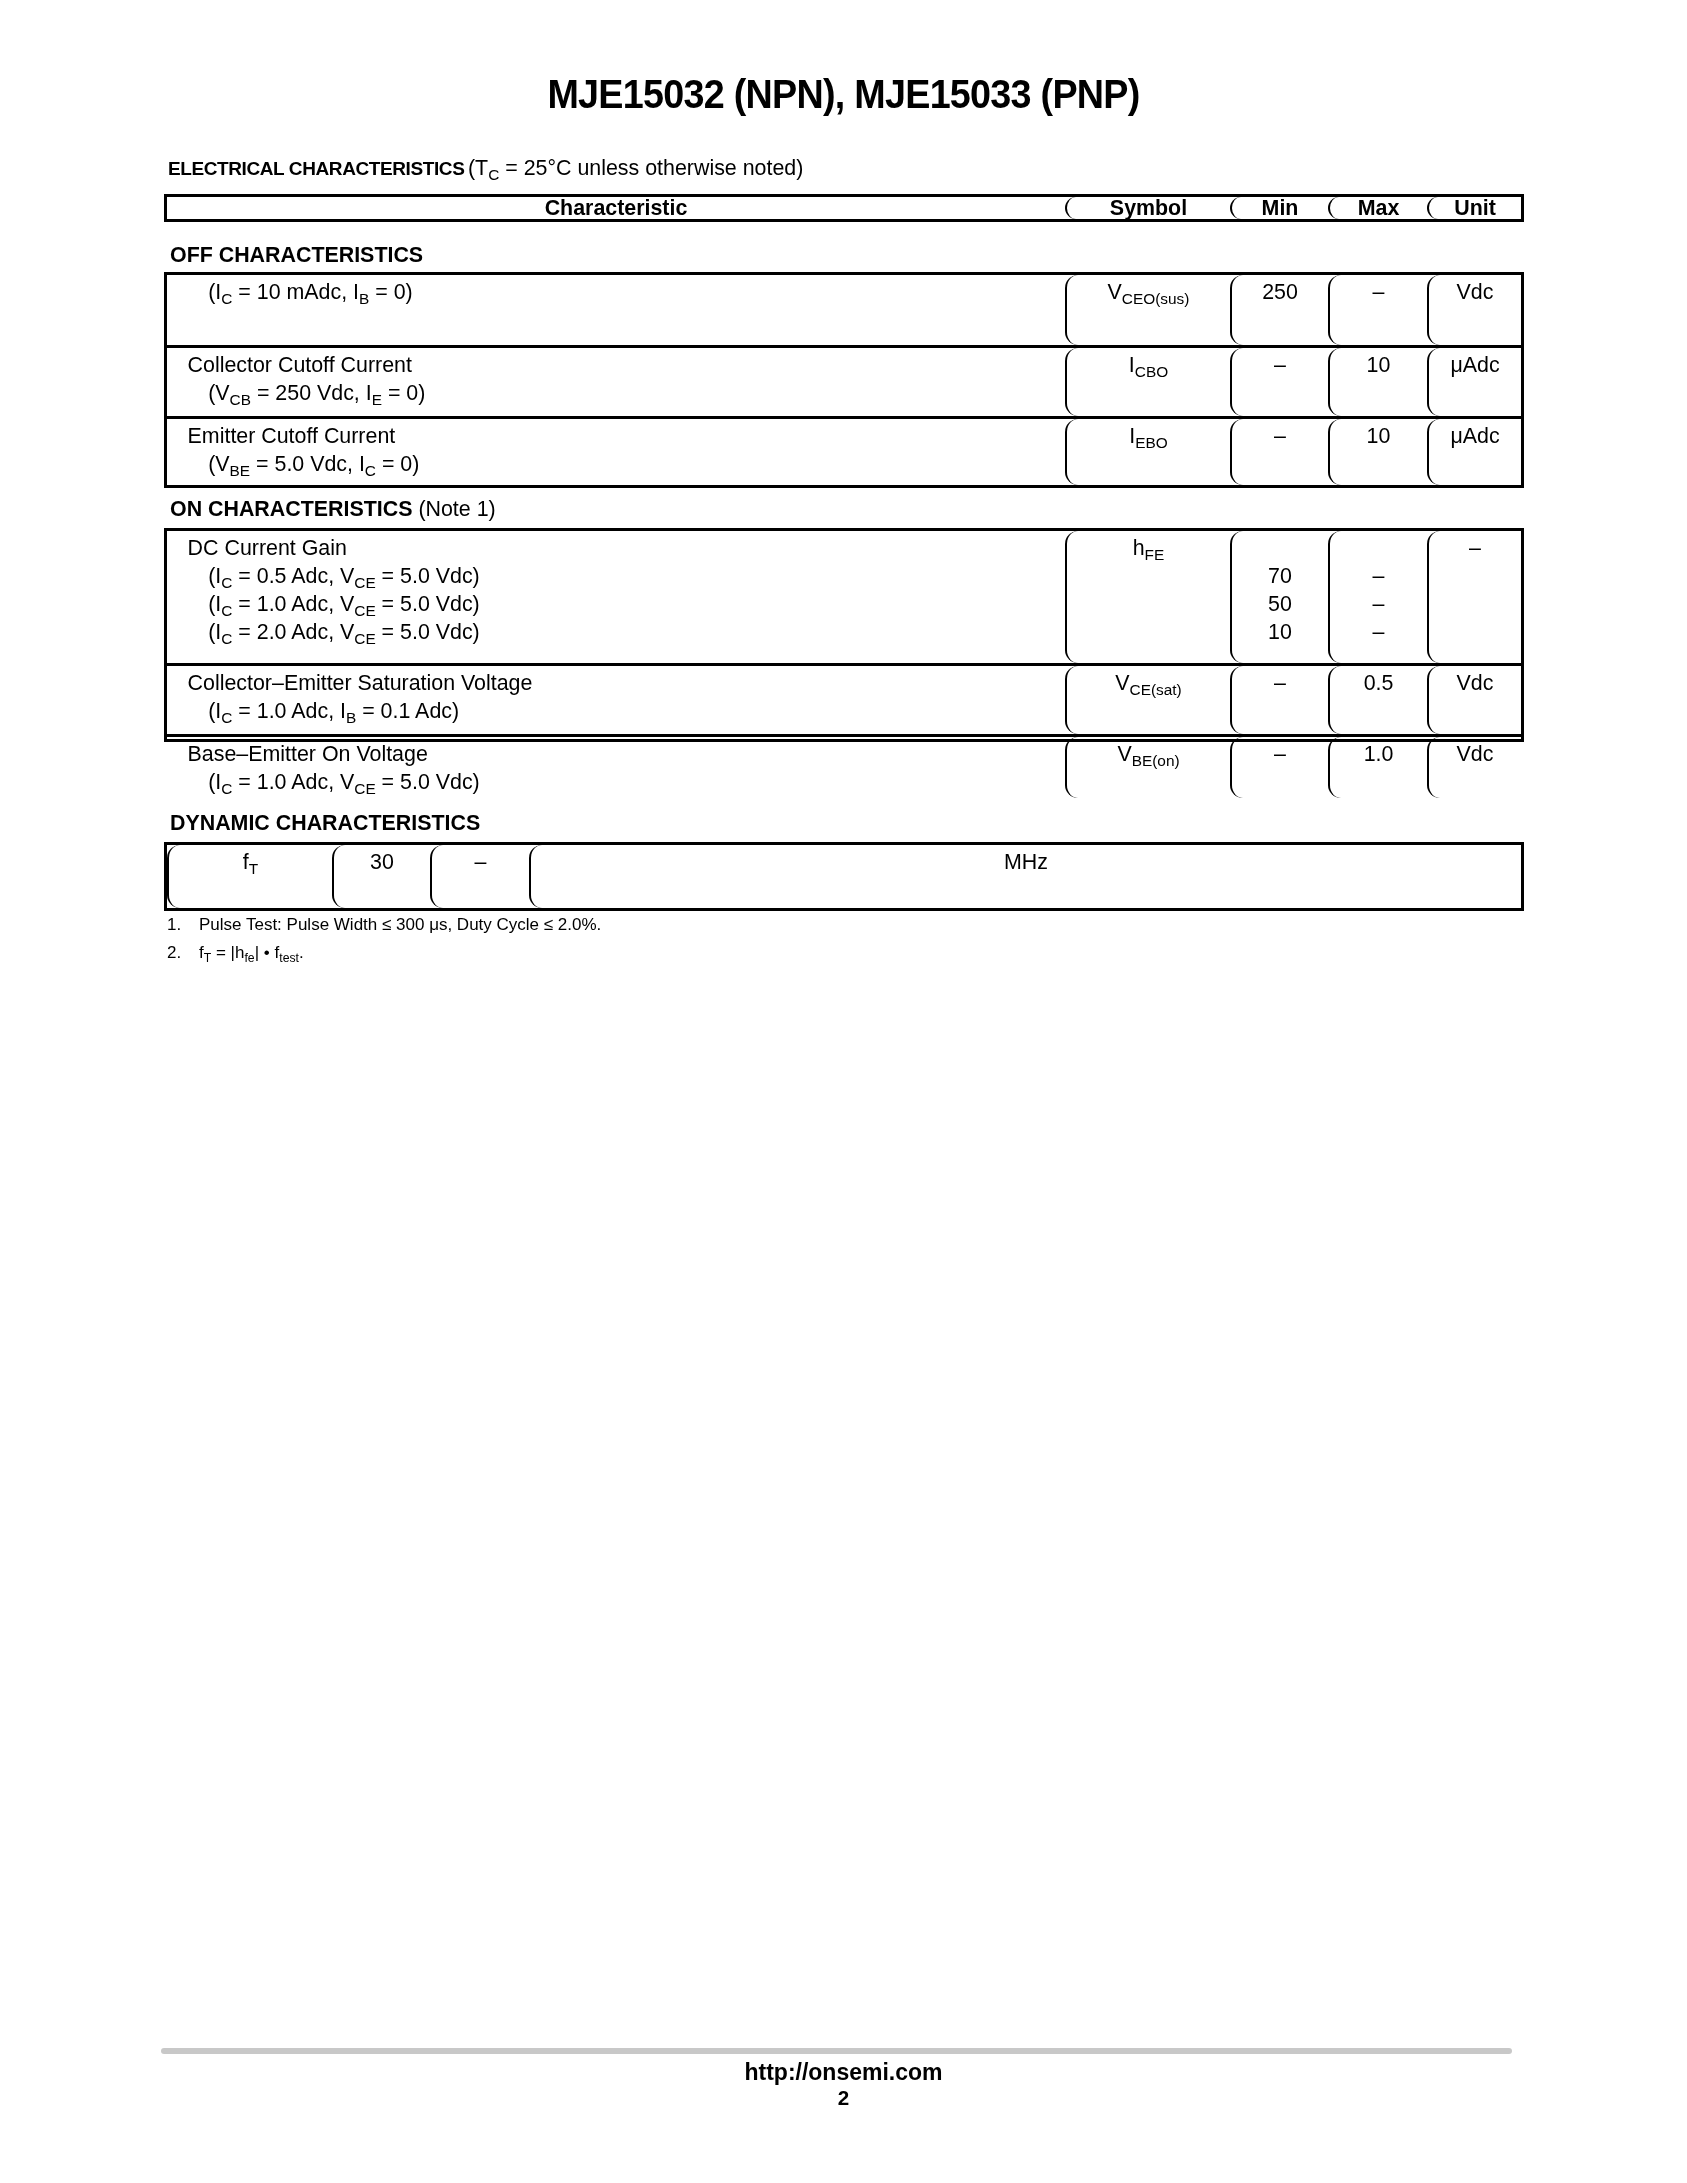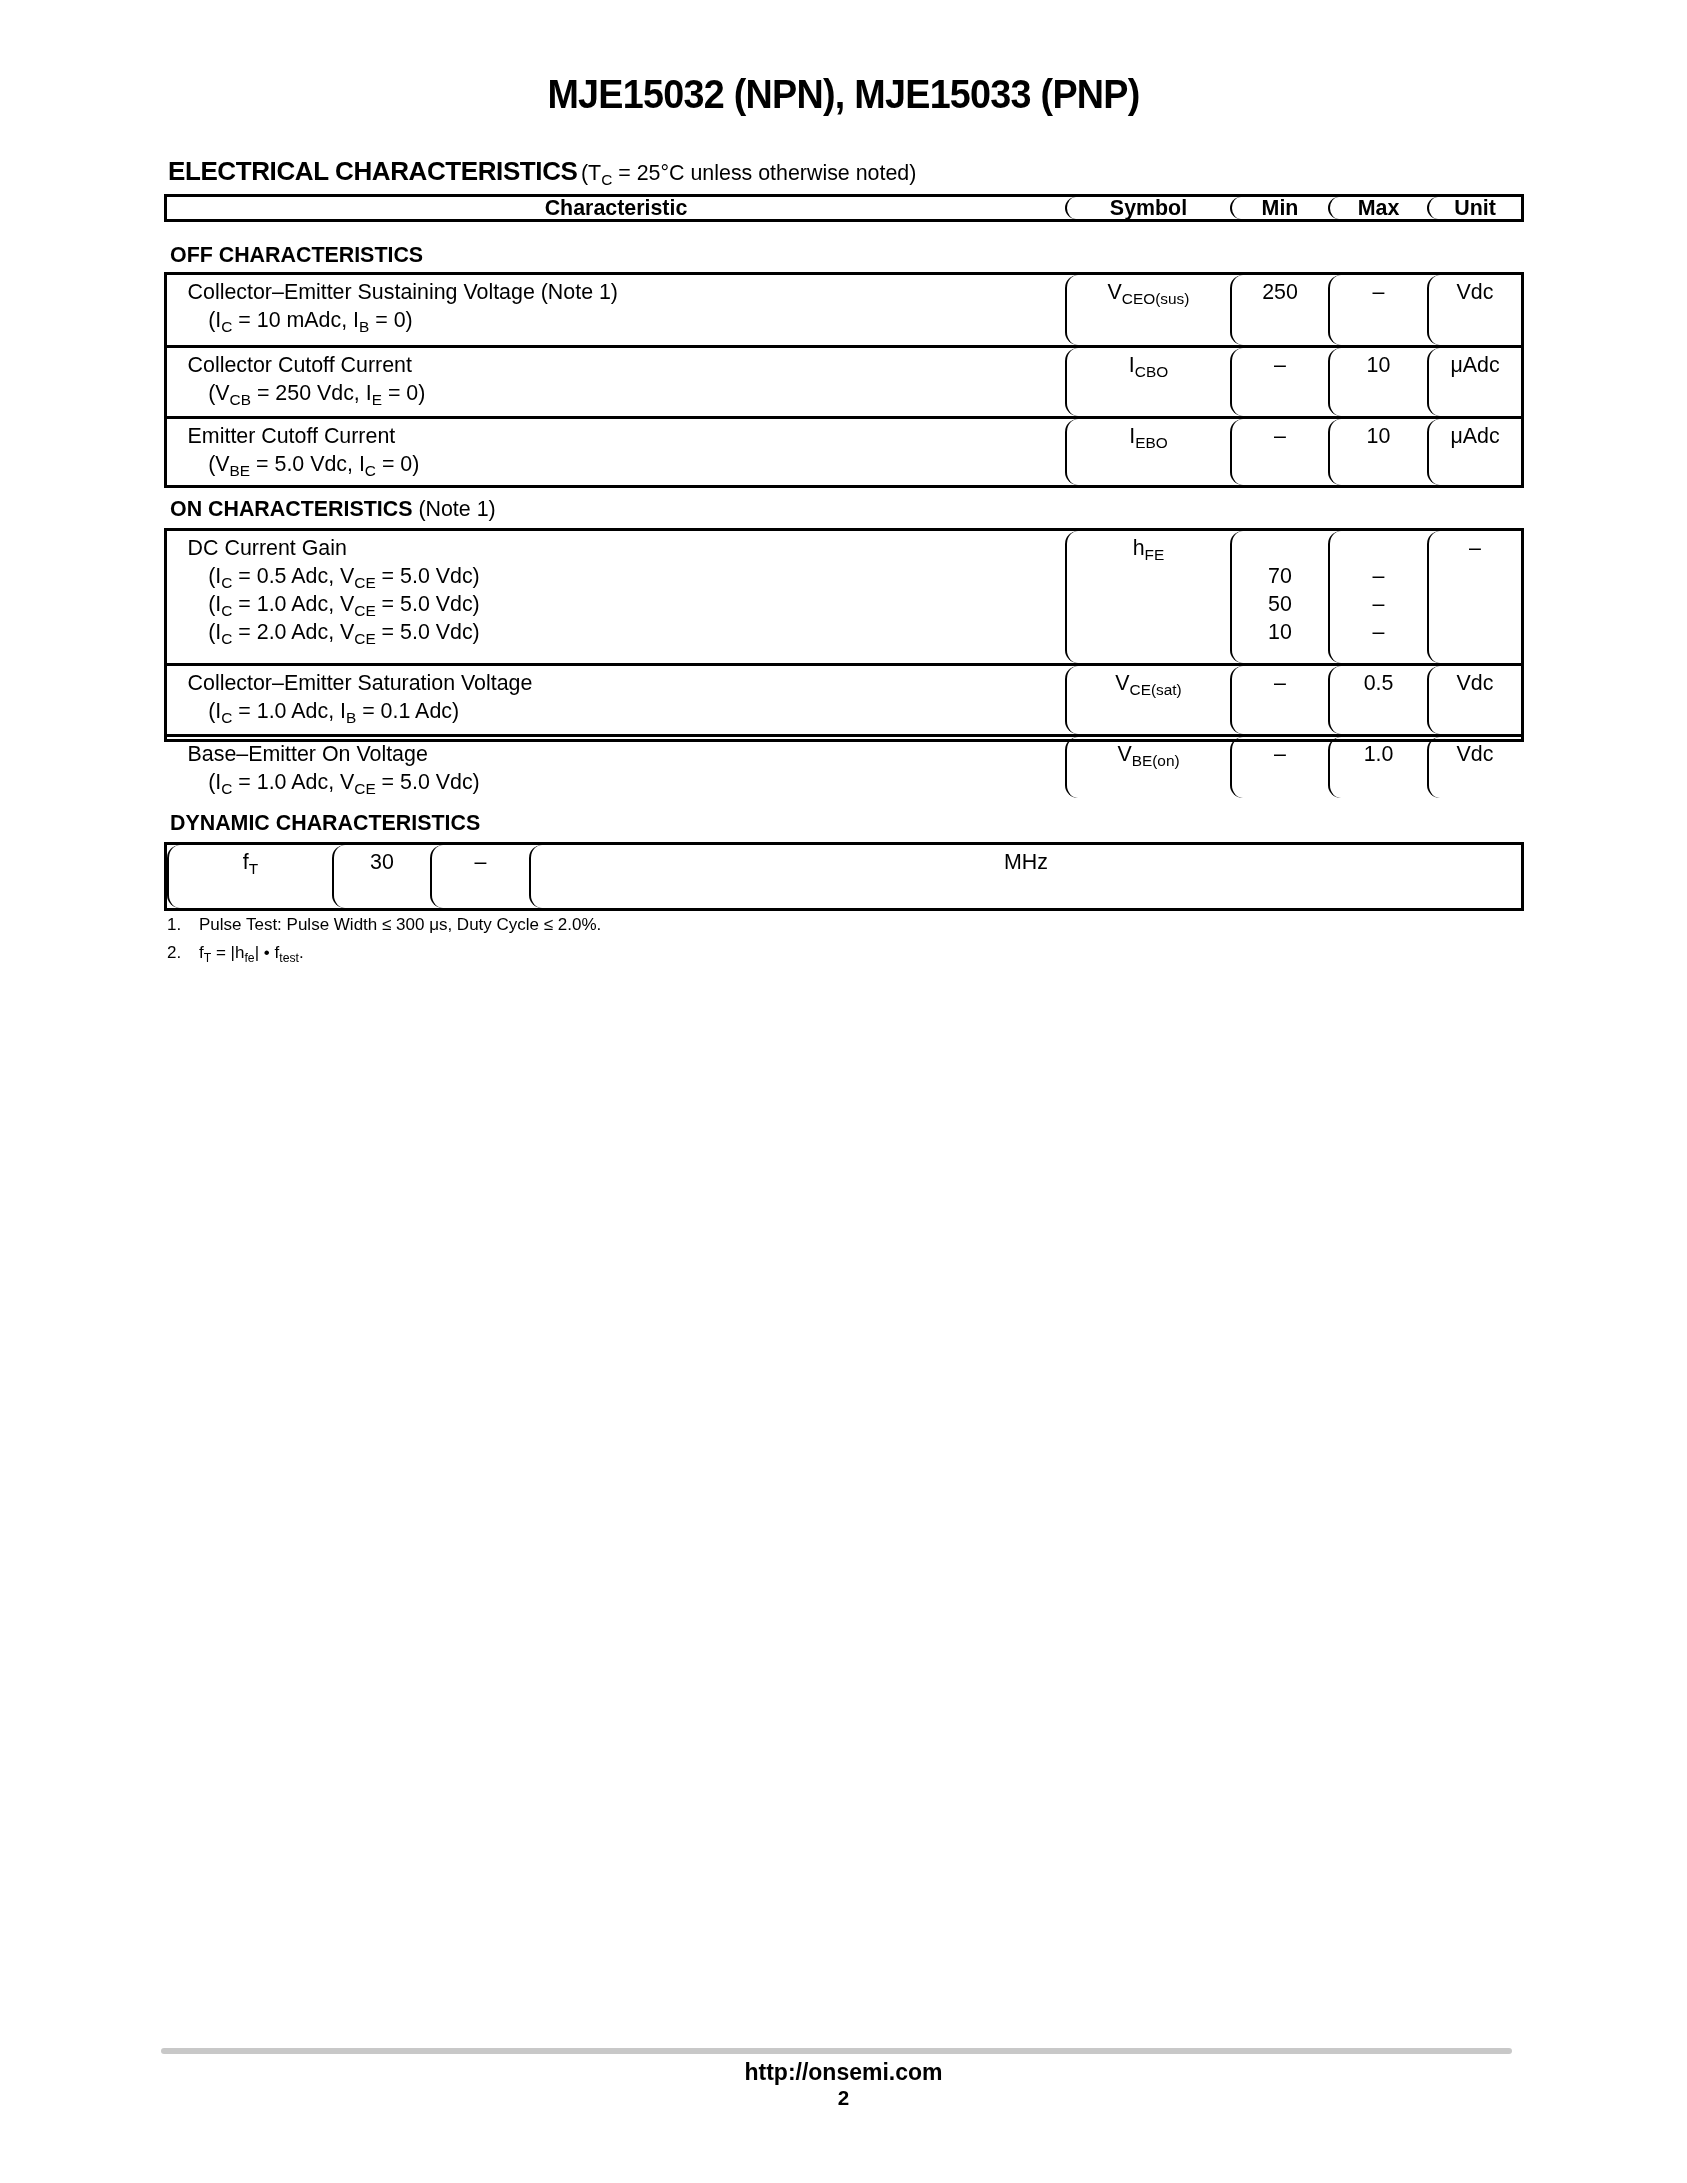--- a/index.html
+++ b/index.html
@@ -2,21 +2,21 @@
 <html style="font-size:12.7px"><head>
 <meta charset="utf-8">
 <style>
   html, body { margin:0; padding:0; background:#ffffff; }
   body { width:1687px; height:2183px; position:relative; overflow:hidden;
          font-family:"Liberation Sans", sans-serif; color:#000; }
   .abs { position:absolute; }
   .title { left:0; width:1687px; top:70px; text-align:center; font-weight:bold;
            font-size:41px; line-height:48px; letter-spacing:-0.8px; transform:scaleX(0.92); transform-origin:center; }
   .elec { left:168px; top:156px; white-space:nowrap; }
-  .elec .b { font-weight:bold; font-size:26px; letter-spacing:-0.4px; }
+  .elec .b { font-weight:bold; font-size:19px; letter-spacing:-0.4px; }
   .elec .n { font-size:21.4px; }
   sub { font-size:0.72em; vertical-align:-0.35em; line-height:0; }
   .hdr { left:164px; top:194px; width:1360px; height:28px; border:3.2px solid #000; box-sizing:border-box; display:flex; }
   .hdr div { font-weight:bold; font-size:21.4px; display:flex; align-items:center; justify-content:center; box-sizing:border-box; }
   .c1 { width:898px; }
   .c2 { width:165px; }
   .c3 { width:98px; }
   .c4 { width:99px; }
   .c5 { flex:1; }
   .vl { border-left:2.4px solid #000;border-radius:13px; }
@@ -50,21 +50,20 @@
   <div class="c2 vl">Symbol</div>
   <div class="c3 vl">Min</div>
   <div class="c4 vl">Max</div>
   <div class="c5 vl">Unit</div>
 </div>
 
 <div class="abs sec" style="top:243px;">OFF CHARACTERISTICS</div>
 <div class="abs tbl" style="top:272px; height:216px;">
   <div class="row" style="height:70px;">
     <div class="c1">
-      <div>Collector–Emitter Sustaining Voltage (Note 1)</div>
       <div class="ind">(I<sub>C</sub> = 10 mAdc, I<sub>B</sub> = 0)</div>
     </div>
     <div class="c2 vl"><span>V</span><sub>CEO(sus)</sub></div>
     <div class="c3 vl">250</div>
     <div class="c4 vl">–</div>
     <div class="c5 vl">Vdc</div>
   </div>
   <div class="row" style="height:71px;">
     <div class="c1">
       <div>Collector Cutoff Current</div>

